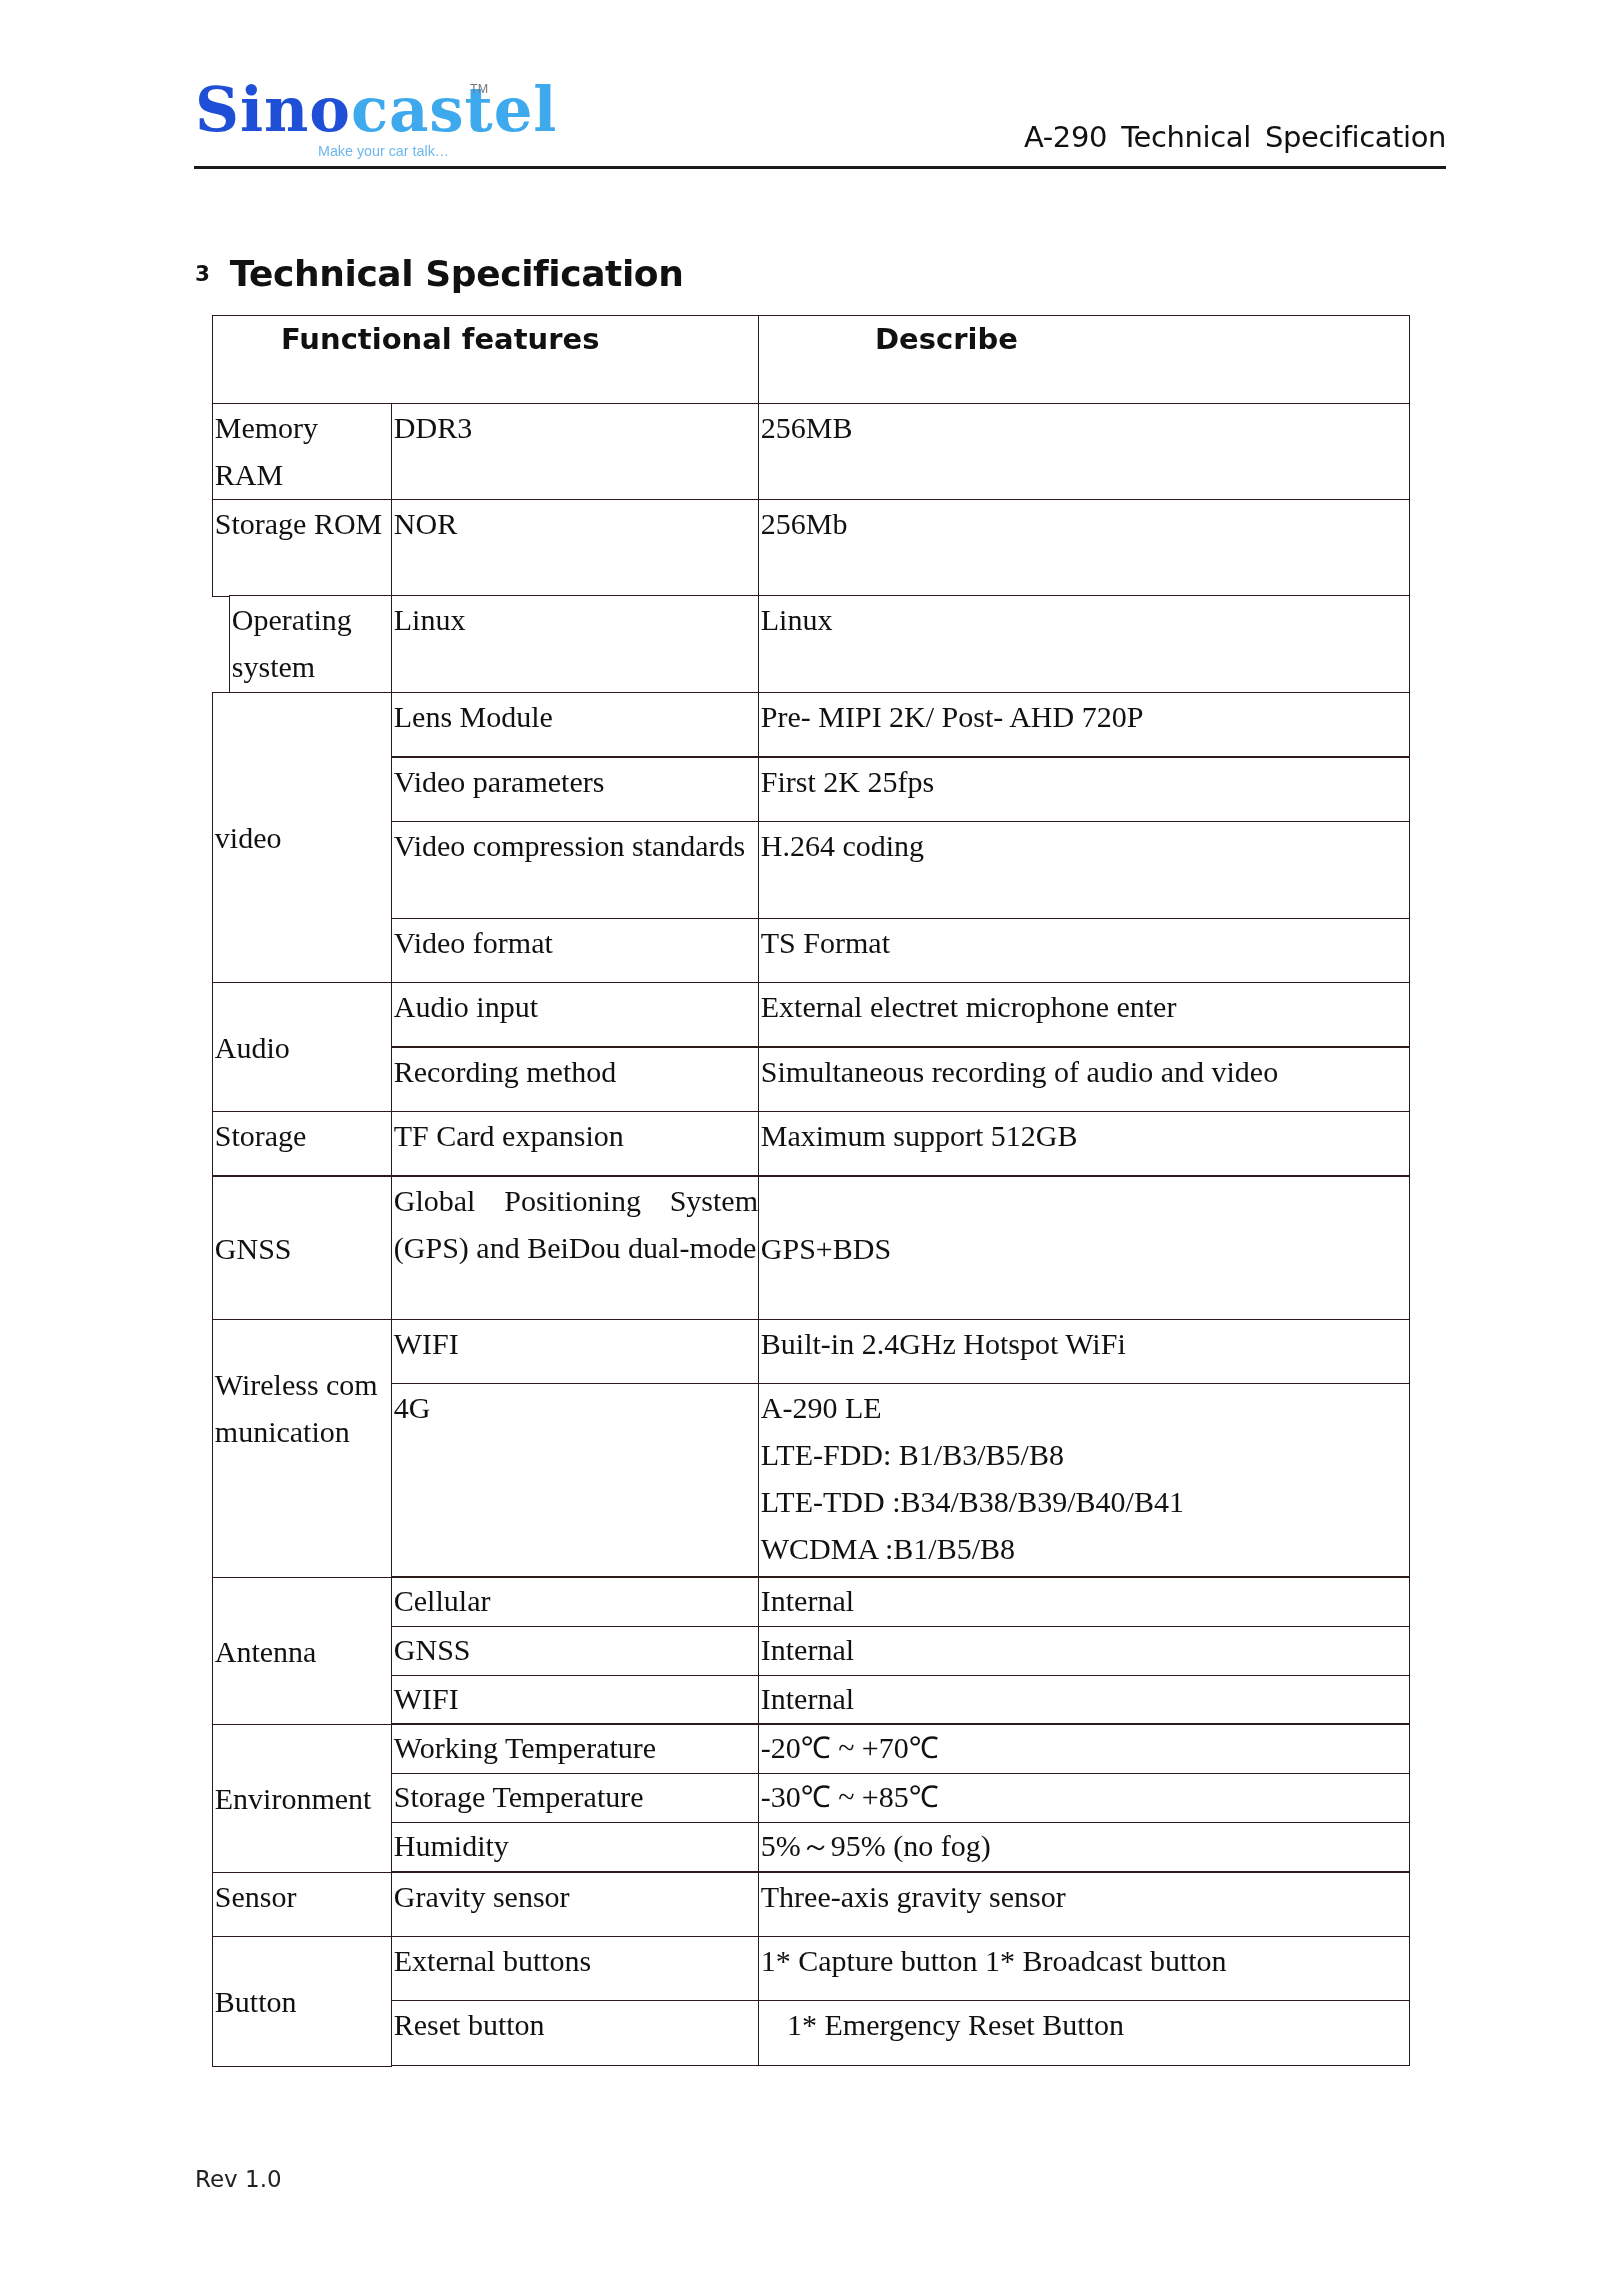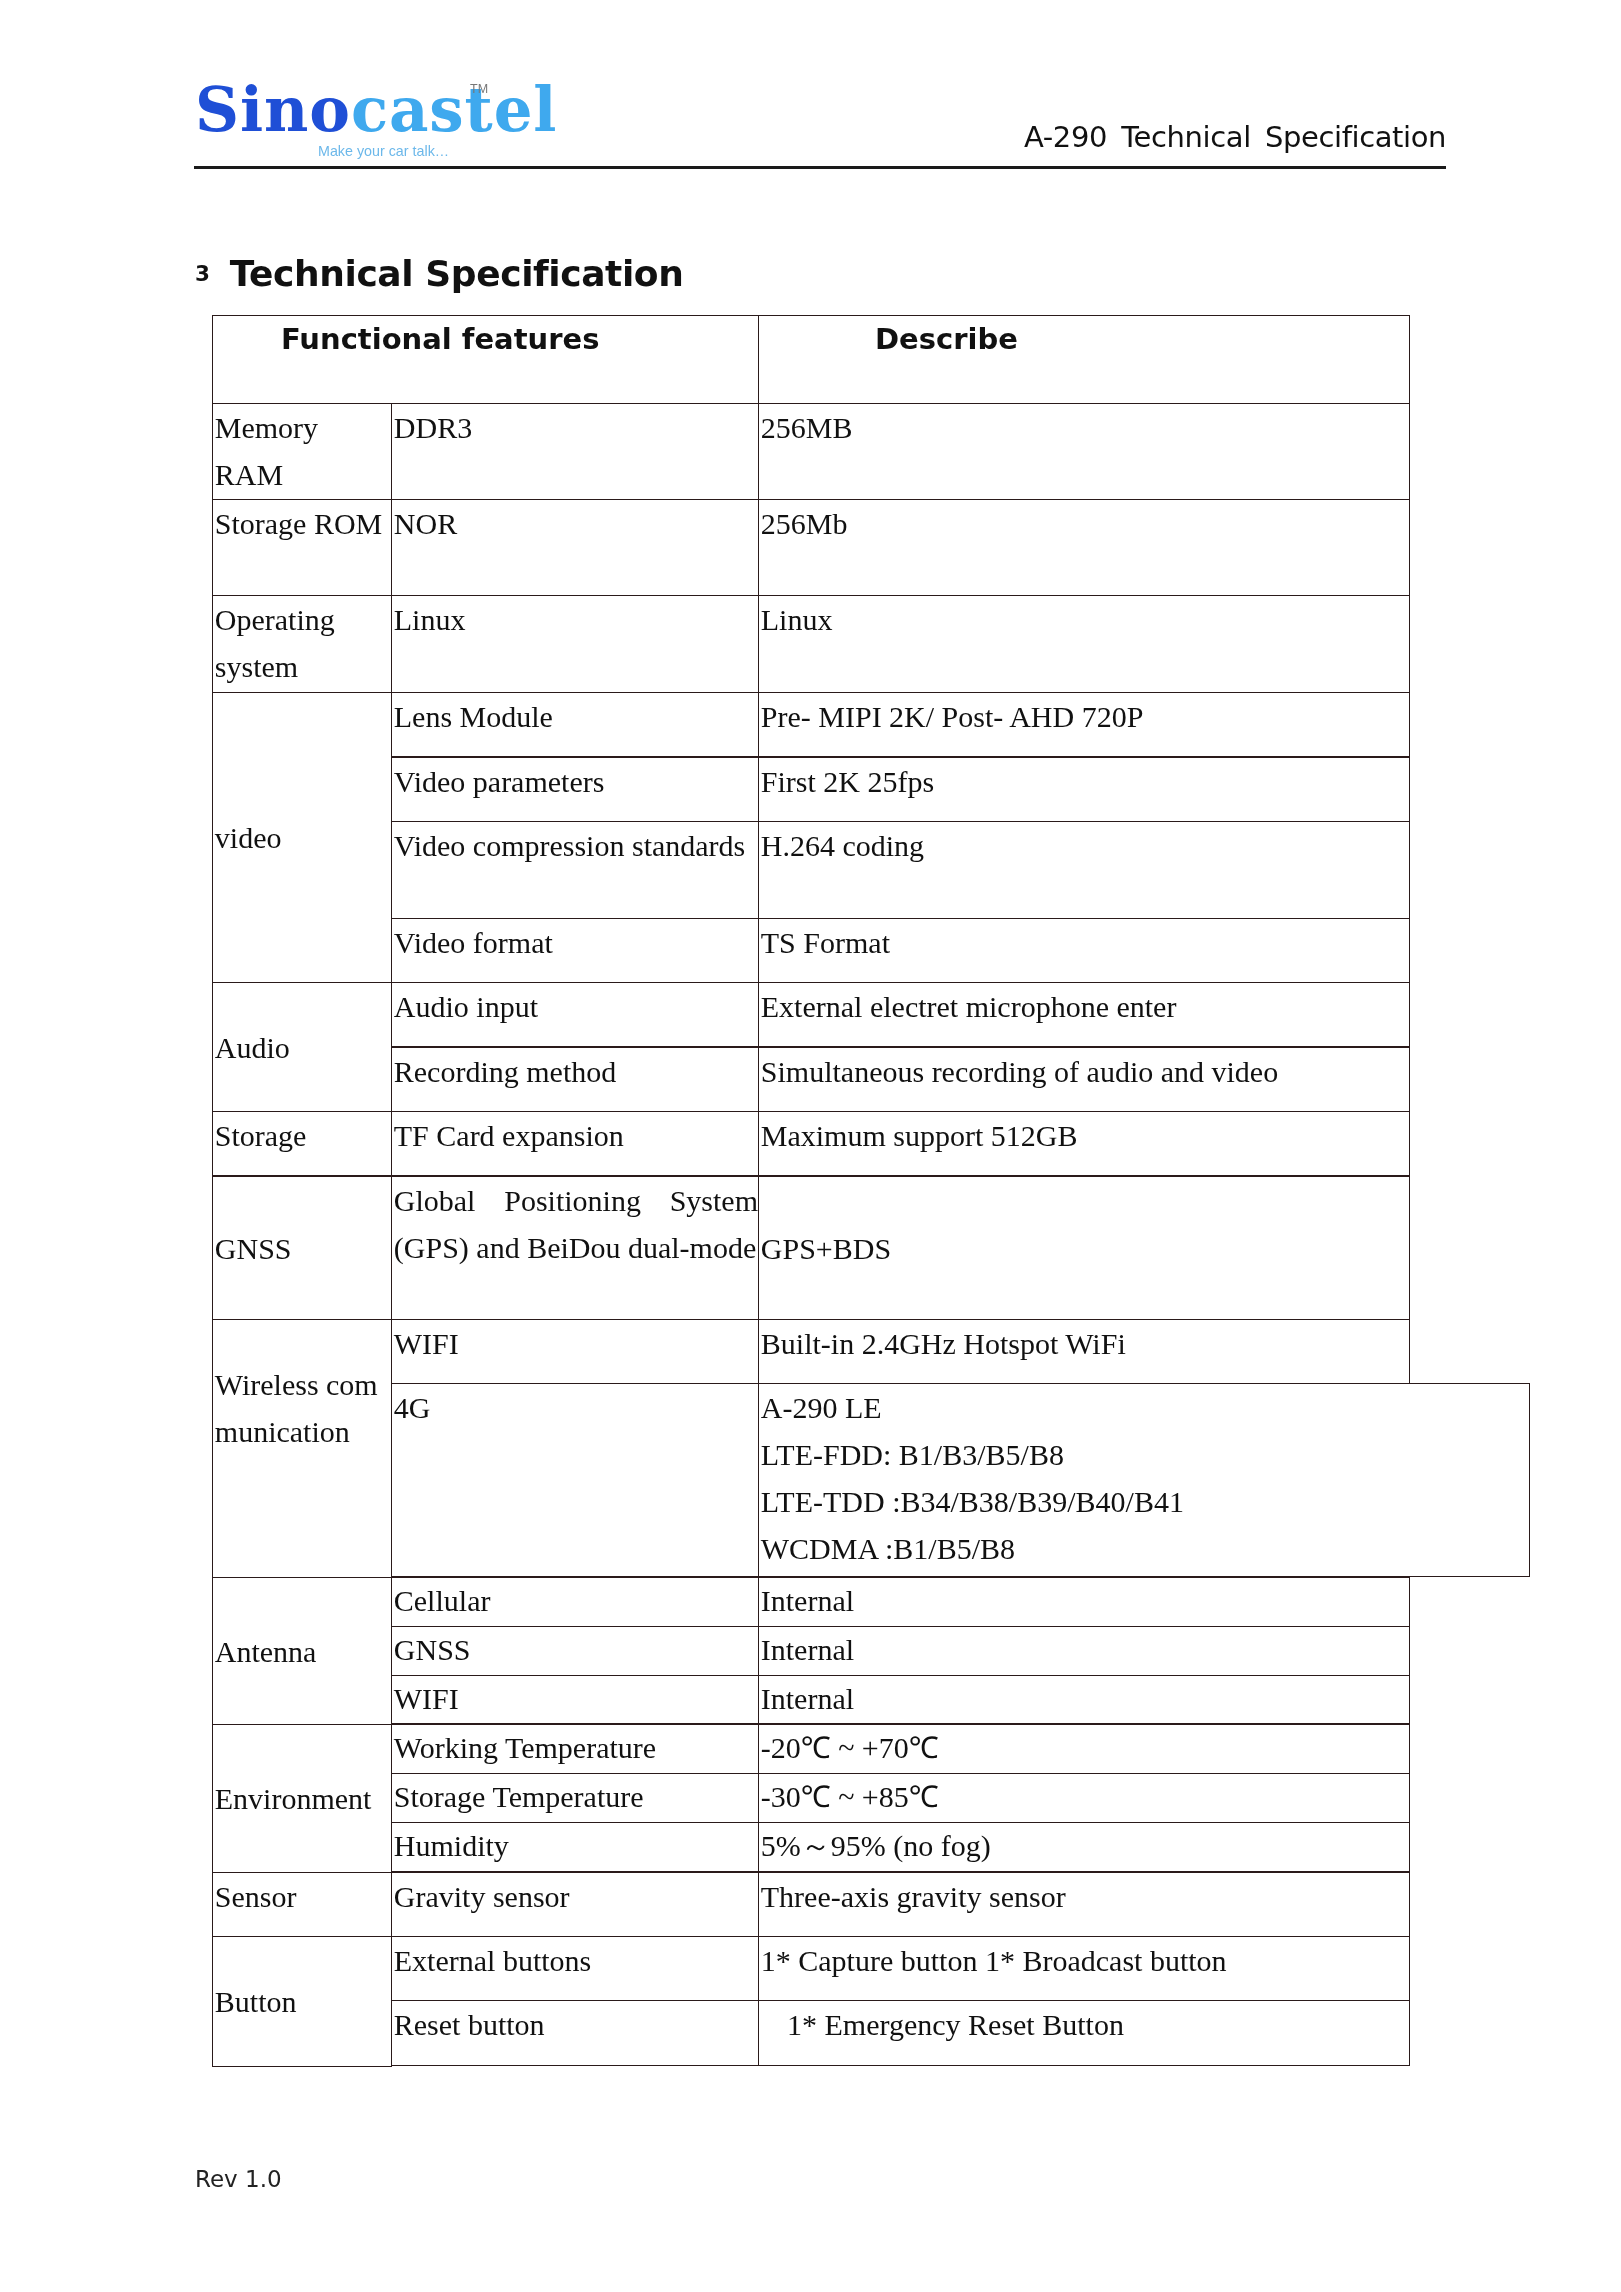--- a/index.html
+++ b/index.html
@@ -41,21 +41,21 @@
   <div class="cell hdr" style="left:546px;top:0;width:652px;height:89px;padding-left:116px;">Describe</div>
 
   <div class="cell" style="left:0;top:88px;width:180px;height:97px;">Memory RAM</div>
   <div class="cell" style="left:179px;top:88px;width:368px;height:97px;">DDR3</div>
   <div class="cell" style="left:546px;top:88px;width:652px;height:97px;">256MB</div>
 
   <div class="cell" style="left:0;top:184px;width:180px;height:98px;">Storage ROM</div>
   <div class="cell" style="left:179px;top:184px;width:368px;height:98px;">NOR</div>
   <div class="cell" style="left:546px;top:184px;width:652px;height:98px;">256Mb</div>
 
-  <div class="cell" style="left:0;top:280px;width:180px;height:98px;">Operating system</div>
+  <div class="cell" style="left:17px;top:280px;width:180px;height:98px;">Operating system</div>
   <div class="cell" style="left:179px;top:280px;width:368px;height:98px;">Linux</div>
   <div class="cell" style="left:546px;top:280px;width:652px;height:98px;">Linux</div>
 
   <div class="cell vc" style="left:0;top:377px;width:180px;height:291px;">
       <span>video</span>
     </div>
   <div class="cell" style="left:179px;top:377px;width:368px;height:65px;">Lens Module</div>
   <div class="cell" style="left:546px;top:377px;width:652px;height:65px;">Pre- MIPI 2K/ Post- AHD 720P</div>
   <div class="cell" style="left:179px;top:442px;width:368px;height:65px;">Video parameters</div>
   <div class="cell" style="left:546px;top:442px;width:652px;height:65px;">First 2K 25fps</div>
@@ -81,21 +81,21 @@
     </div>
   <div class="cell just" style="left:179px;top:861px;width:368px;height:144px;">Global Positioning System (GPS) and BeiDou dual-mode</div>
   <div class="cell vc" style="left:546px;top:861px;width:652px;height:144px;">
       <span>GPS+BDS</span>
     </div>
 
   <div class="cell" style="left:0;top:1004px;width:180px;height:259px;padding-top:41px;word-break:break-all;">Wireless communication</div>
   <div class="cell" style="left:179px;top:1004px;width:368px;height:65px;">WIFI</div>
   <div class="cell" style="left:546px;top:1004px;width:652px;height:65px;">Built-in 2.4GHz Hotspot WiFi</div>
   <div class="cell" style="left:179px;top:1068px;width:368px;height:194px;">4G</div>
-  <div class="cell" style="left:546px;top:1068px;width:772px;height:194px;">
+  <div class="cell" style="left:546px;top:1068px;width:652px;height:194px;">
     <div>A-290 LE</div>
     <div>LTE-FDD: B1/B3/B5/B8</div>
     <div>LTE-TDD :B34/B38/B39/B40/B41</div>
     <div>WCDMA :B1/B5/B8</div>
   </div>
 
   <div class="cell vc ind" style="left:0;top:1262px;width:180px;height:148px;">
       <span>Antenna</span>
     </div>
   <div class="cell ind" style="left:179px;top:1262px;width:368px;height:50px;line-height:45px;">Cellular</div>

